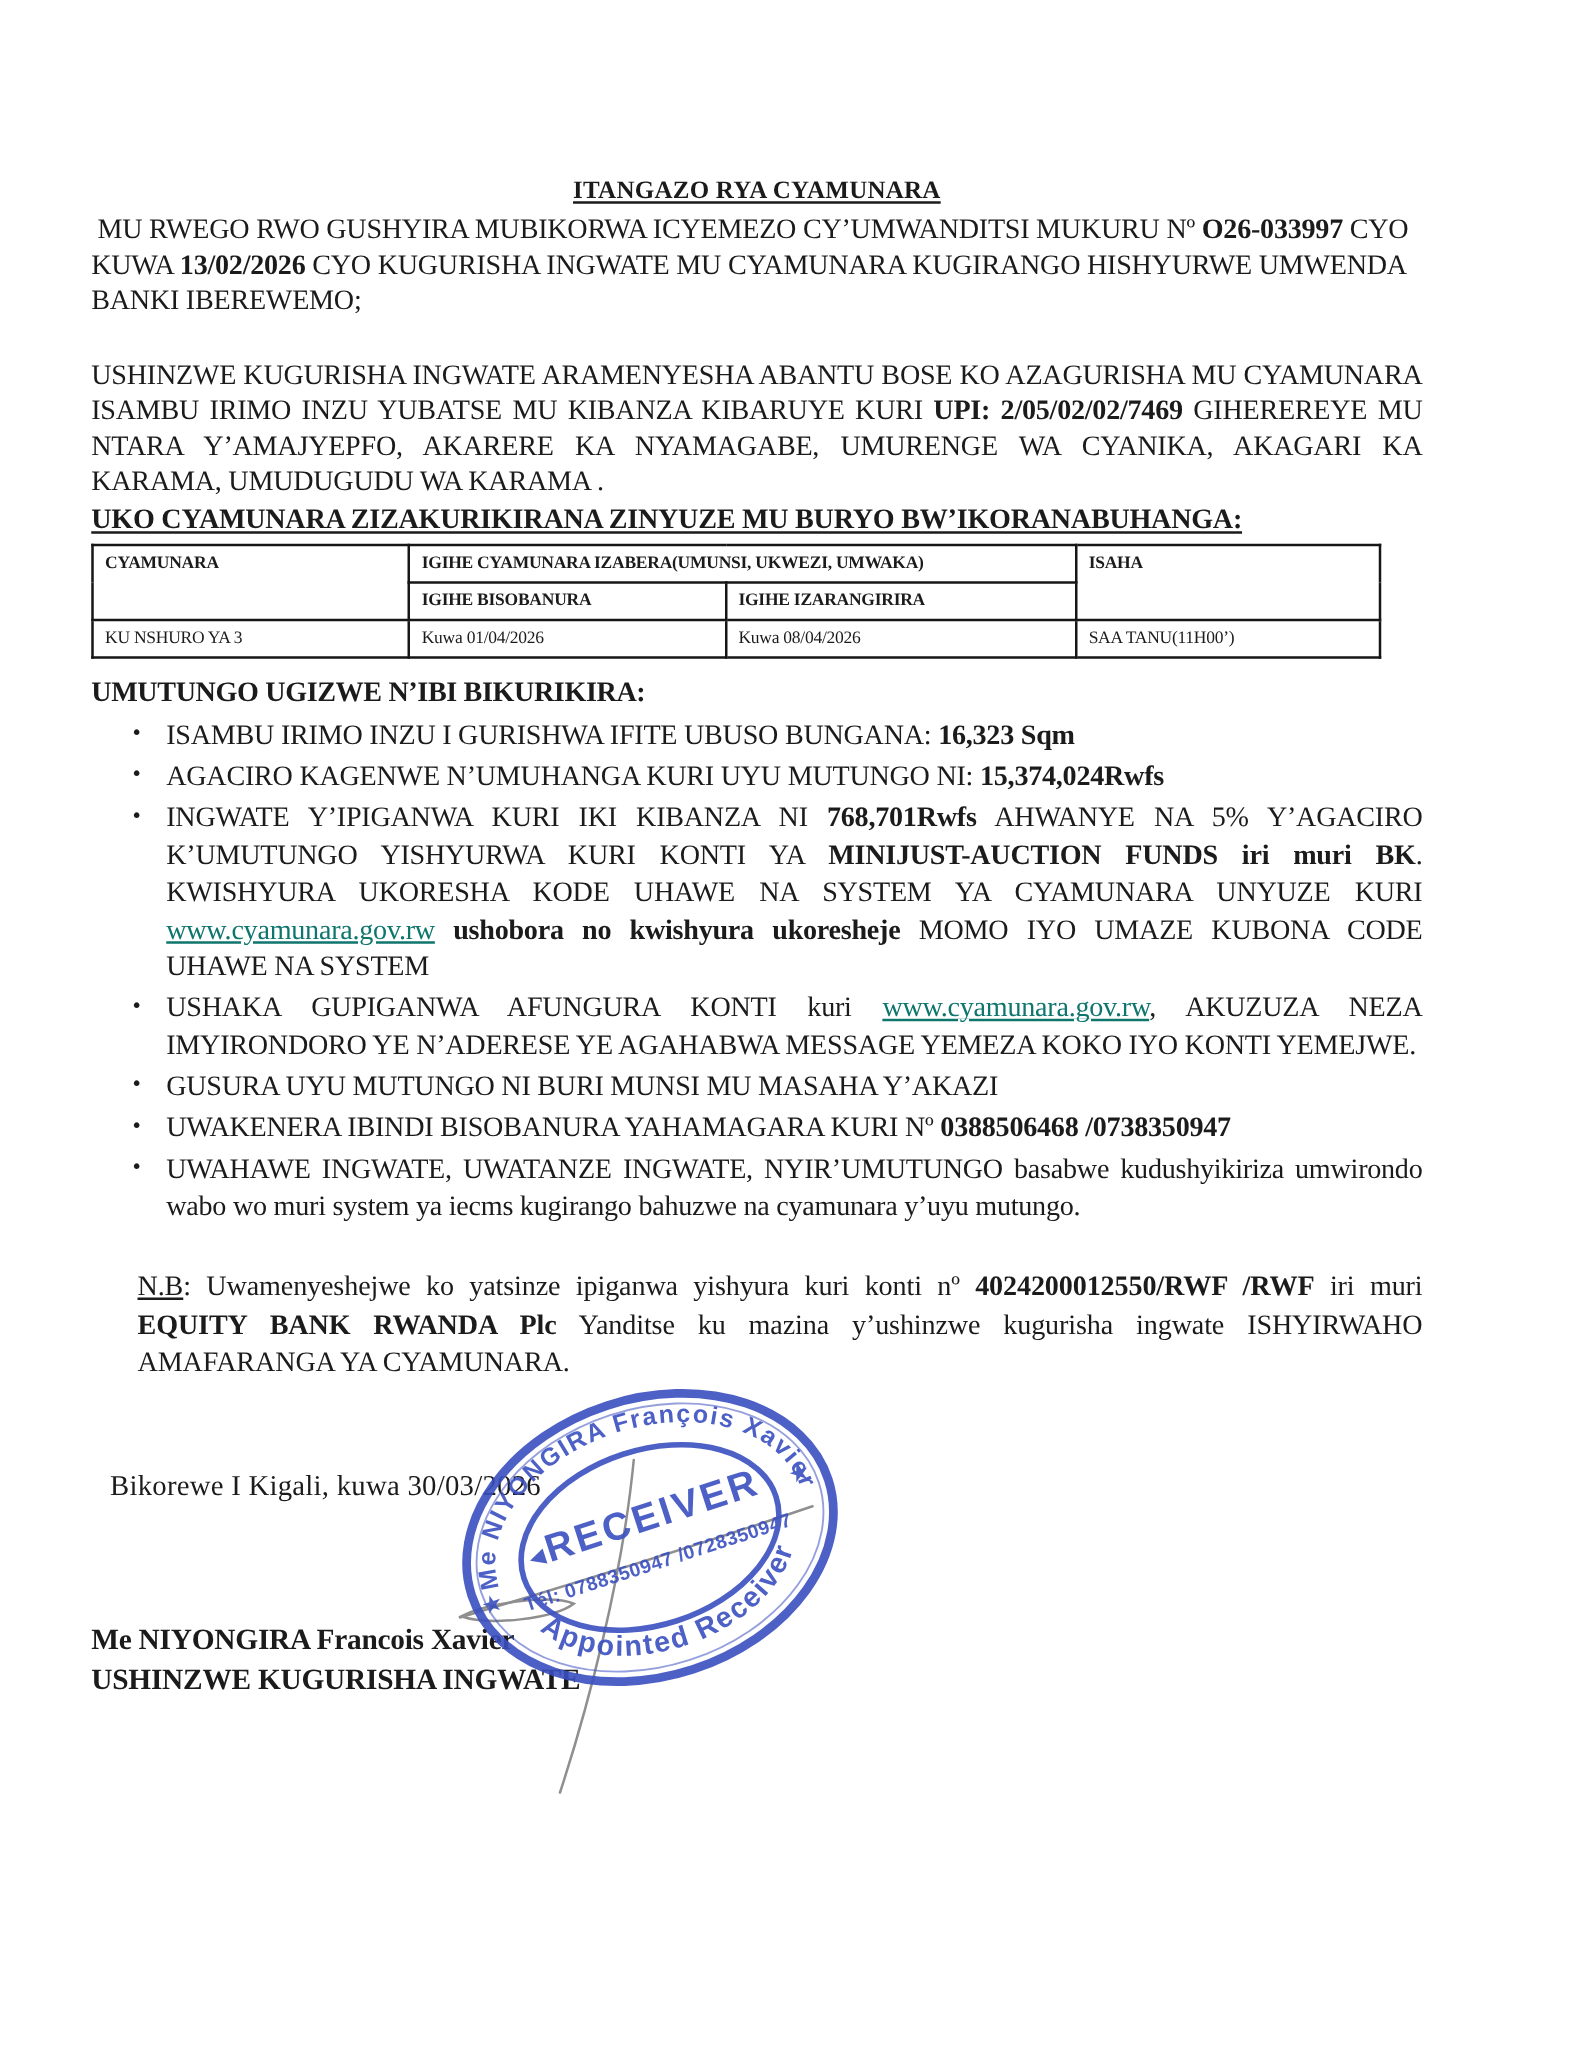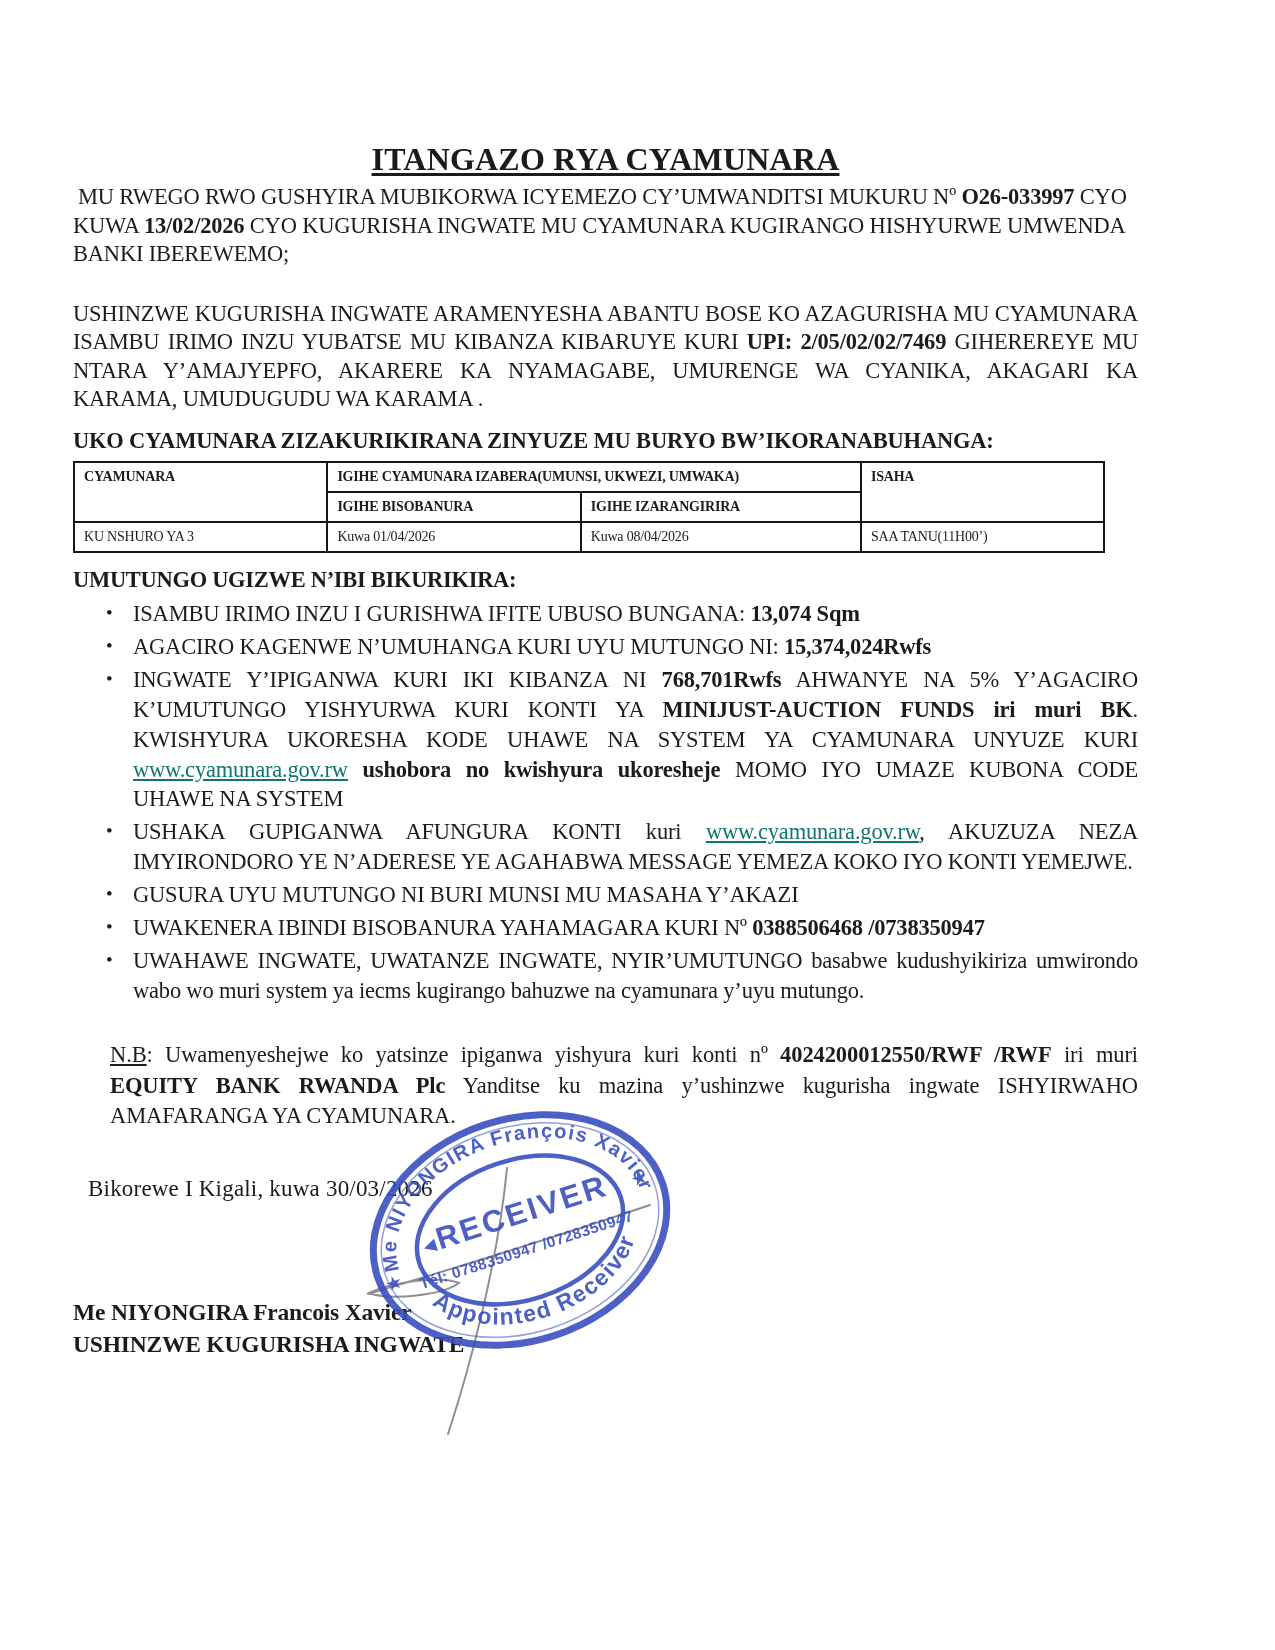--- a/index.html
+++ b/index.html
@@ -7,29 +7,29 @@
     position:relative;
     width:1275px;height:1650px;
     margin:0 auto;
     background:#ffffff;
     font-family:"Liberation Serif","DejaVu Serif",serif;
     color:#1b1b1b;
     overflow:hidden;
   }
   .content{position:absolute;left:73px;top:141px;width:1065px;}
   .title{
-    text-align:center;font-weight:bold;font-size:32px;
+    text-align:center;font-weight:bold;font-size:20px;
     text-decoration:underline;text-underline-offset:3px;letter-spacing:0.2px;
   }
   .para{font-size:22.5px;line-height:1.27;margin:0;letter-spacing:-0.2px;}
   .p1{margin-top:5px;text-indent:5px;}
   .p2{margin-top:31px;text-align:justify;}
   .sect-heading{
-    font-weight:bold;font-size:22.5px;margin-top:14px;letter-spacing:-0.2px;
-    text-underline-offset:3px;
+    font-weight:bold;font-size:22.5px;margin-top:2px;letter-spacing:-0.2px;
+    text-decoration:underline;text-underline-offset:3px;
   }
   table.auction{
     width:1032px;border-collapse:collapse;margin-top:7px;
     font-size:14px;table-layout:fixed;
   }
   table.auction th,table.auction td{
     border:2px solid #161616;vertical-align:top;text-align:left;
     padding:6px 10px 6px 9px;font-weight:normal;letter-spacing:-0.2px;
   }
   table.auction th{font-weight:bold;}
@@ -106,21 +106,21 @@
           <td class="datacell">Kuwa 01/04/2026</td>
           <td class="datacell">Kuwa 08/04/2026</td>
           <td class="datacell">SAA TANU(11H00’)</td>
         </tr>
       </tbody>
     </table>
 
     <div class="list-heading">UMUTUNGO UGIZWE N’IBI BIKURIKIRA:</div>
 
     <ul class="bullets">
-      <li><span>ISAMBU IRIMO INZU I GURISHWA IFITE UBUSO BUNGANA: </span><b>13,074 Sqm</b></li>
+      <li><span>ISAMBU IRIMO INZU I GURISHWA IFITE UBUSO BUNGANA: </span><b>16,323 Sqm</b></li>
       <li><span>AGACIRO KAGENWE N’UMUHANGA KURI UYU MUTUNGO NI: </span><b>15,374,024Rwfs</b></li>
       <li><span>INGWATE Y’IPIGANWA KURI IKI KIBANZA NI </span><b>768,701Rwfs</b><span> AHWANYE NA 5% Y’AGACIRO K’UMUTUNGO YISHYURWA KURI KONTI YA </span><b>MINIJUST-AUCTION FUNDS iri muri BK</b><span>. KWISHYURA UKORESHA KODE UHAWE NA SYSTEM YA CYAMUNARA UNYUZE KURI </span><a class="doclink">www.cyamunara.gov.rw</a><b> ushobora no kwishyura ukoresheje</b><span> MOMO IYO UMAZE KUBONA CODE UHAWE NA SYSTEM</span></li>
       <li><span>USHAKA GUPIGANWA AFUNGURA KONTI kuri </span><a class="doclink">www.cyamunara.gov.rw</a><span>, AKUZUZA NEZA IMYIRONDORO YE N’ADERESE YE AGAHABWA MESSAGE YEMEZA KOKO IYO KONTI YEMEJWE.</span></li>
       <li><span>GUSURA UYU MUTUNGO NI BURI MUNSI MU MASAHA Y’AKAZI</span></li>
       <li><span>UWAKENERA IBINDI BISOBANURA YAHAMAGARA KURI Nº </span><b>0388506468 /0738350947</b></li>
       <li><span>UWAHAWE INGWATE, UWATANZE INGWATE, NYIR’UMUTUNGO basabwe kudushyikiriza umwirondo wabo wo muri system ya iecms kugirango bahuzwe na cyamunara y’uyu mutungo.</span></li>
     </ul>
 
     <p class="nb"><span class="ul">N.B</span><span>: Uwamenyeshejwe ko yatsinze ipiganwa yishyura kuri konti nº </span><b>4024200012550/RWF /RWF</b><span> iri muri </span><b>EQUITY BANK RWANDA Plc</b><span> Yanditse ku mazina y’ushinzwe kugurisha ingwate ISHYIRWAHO AMAFARANGA YA CYAMUNARA.</span></p>
 

